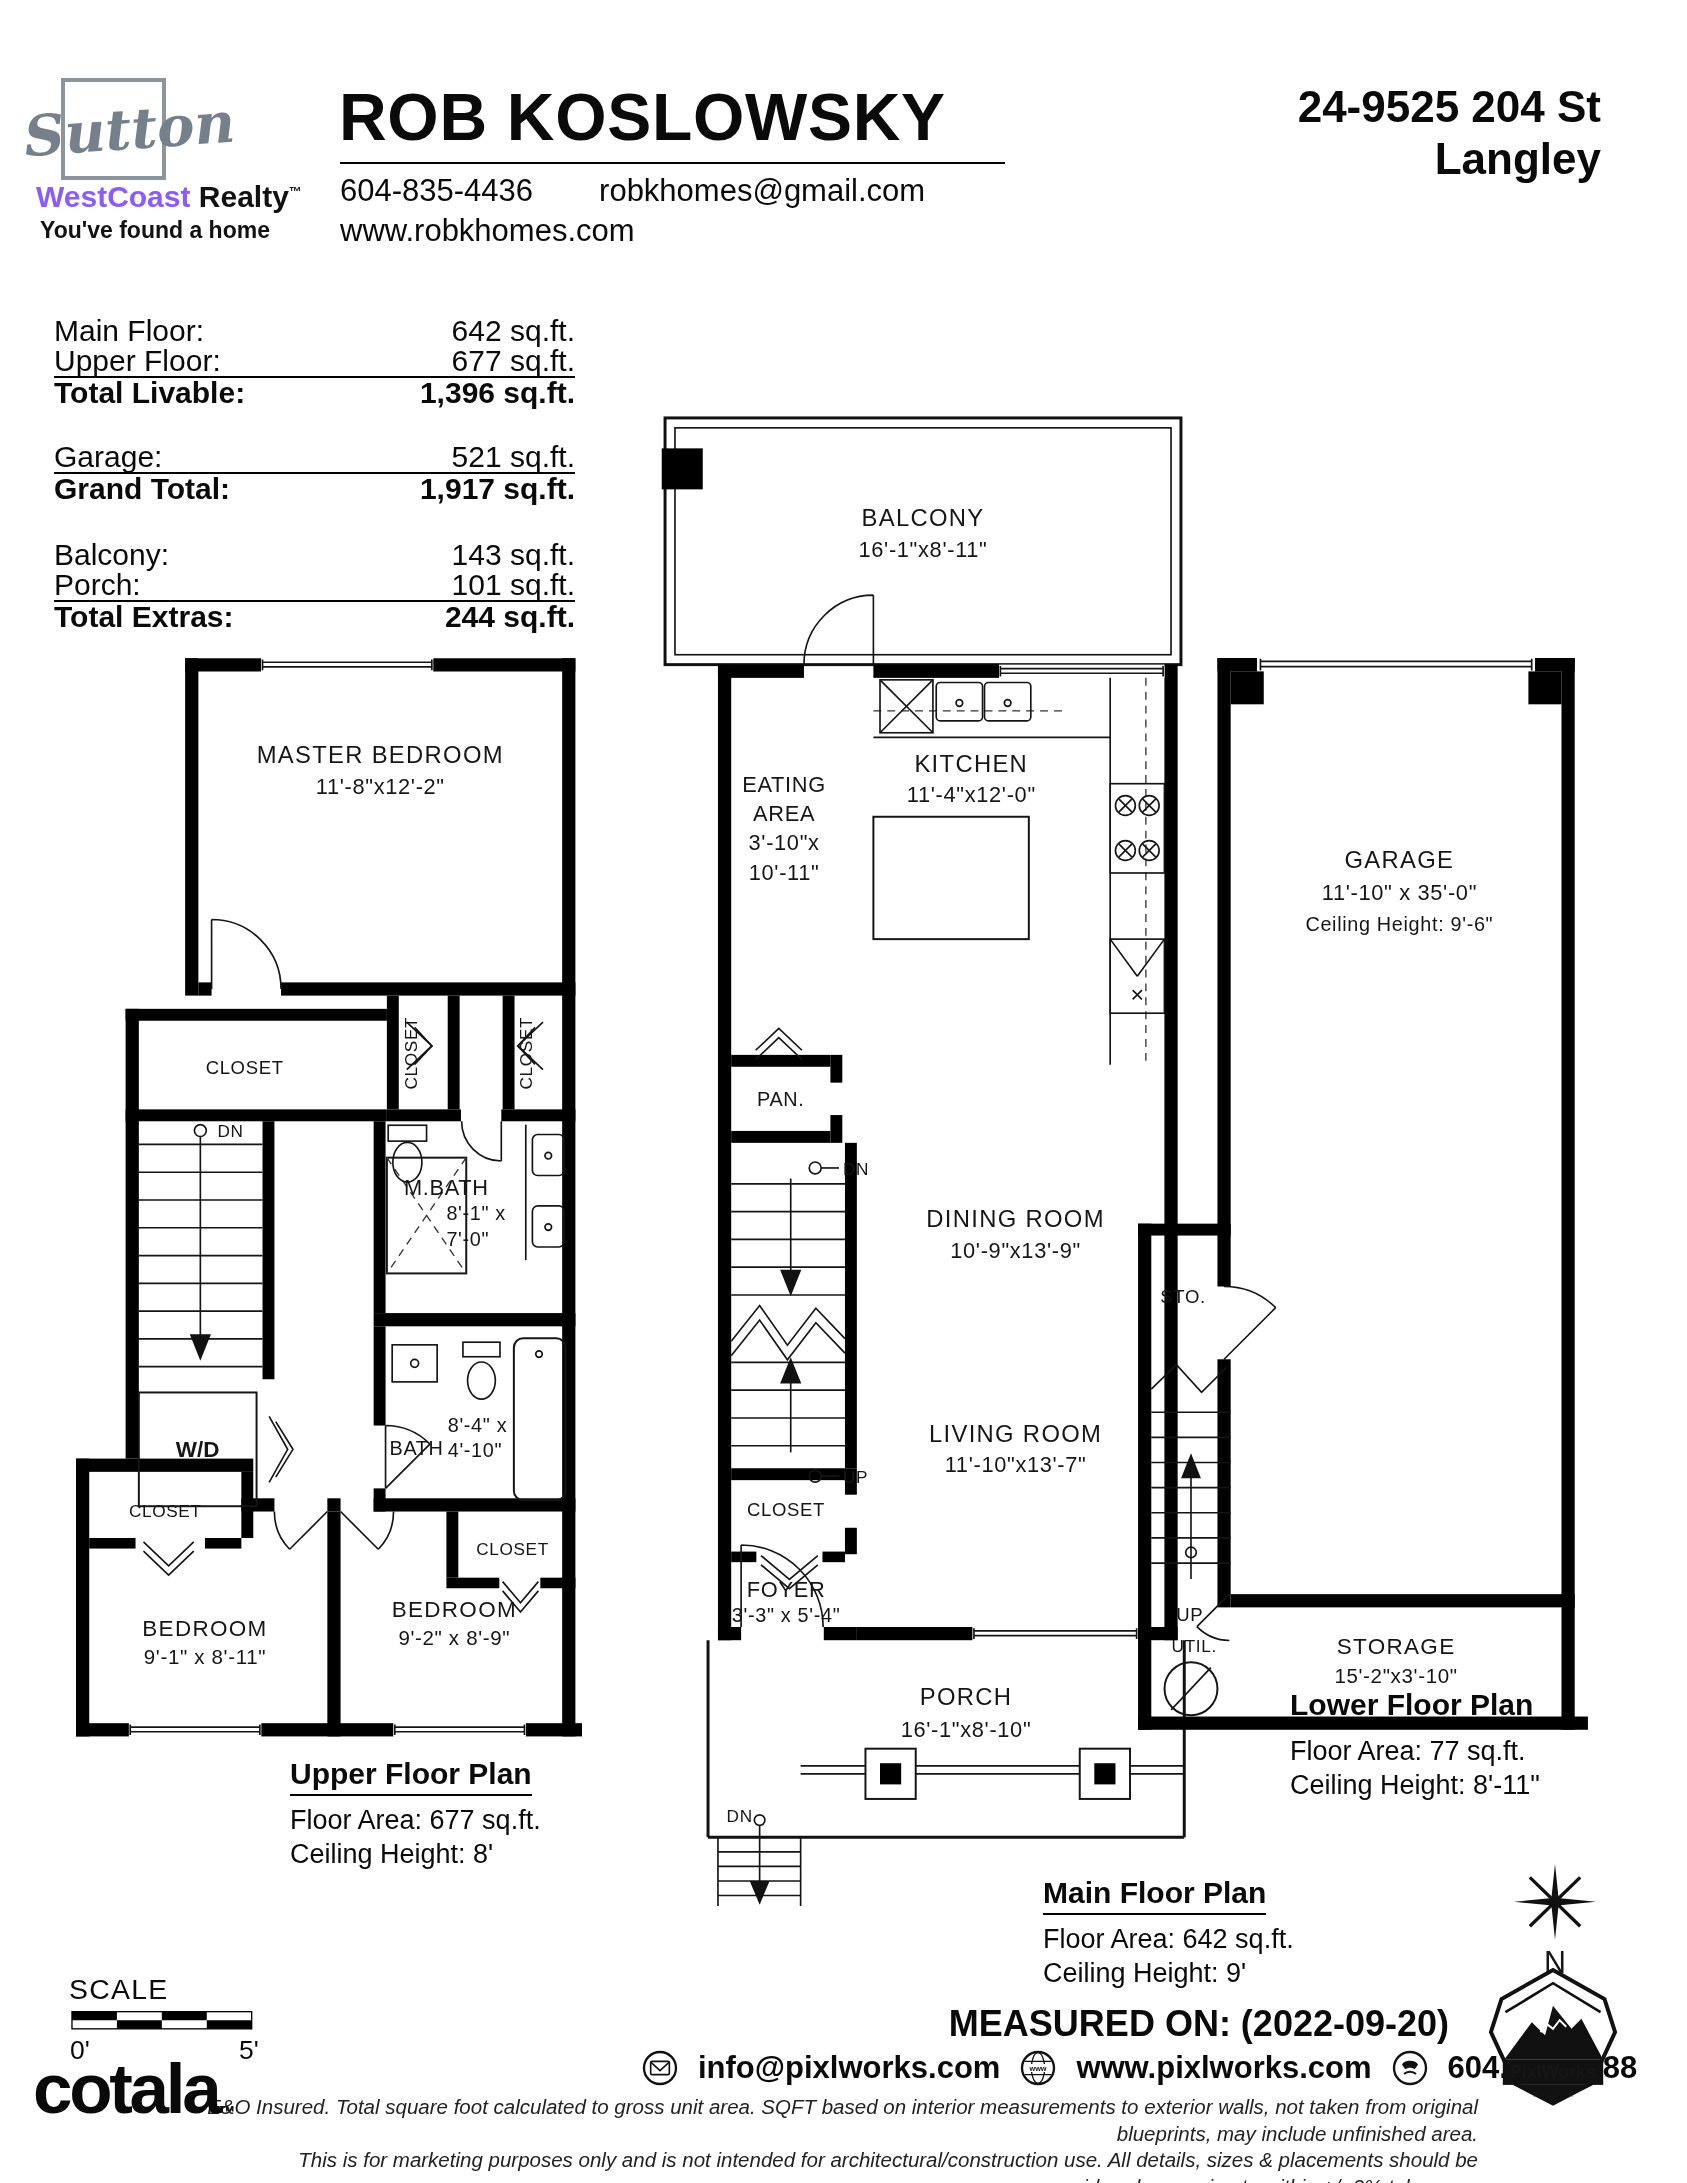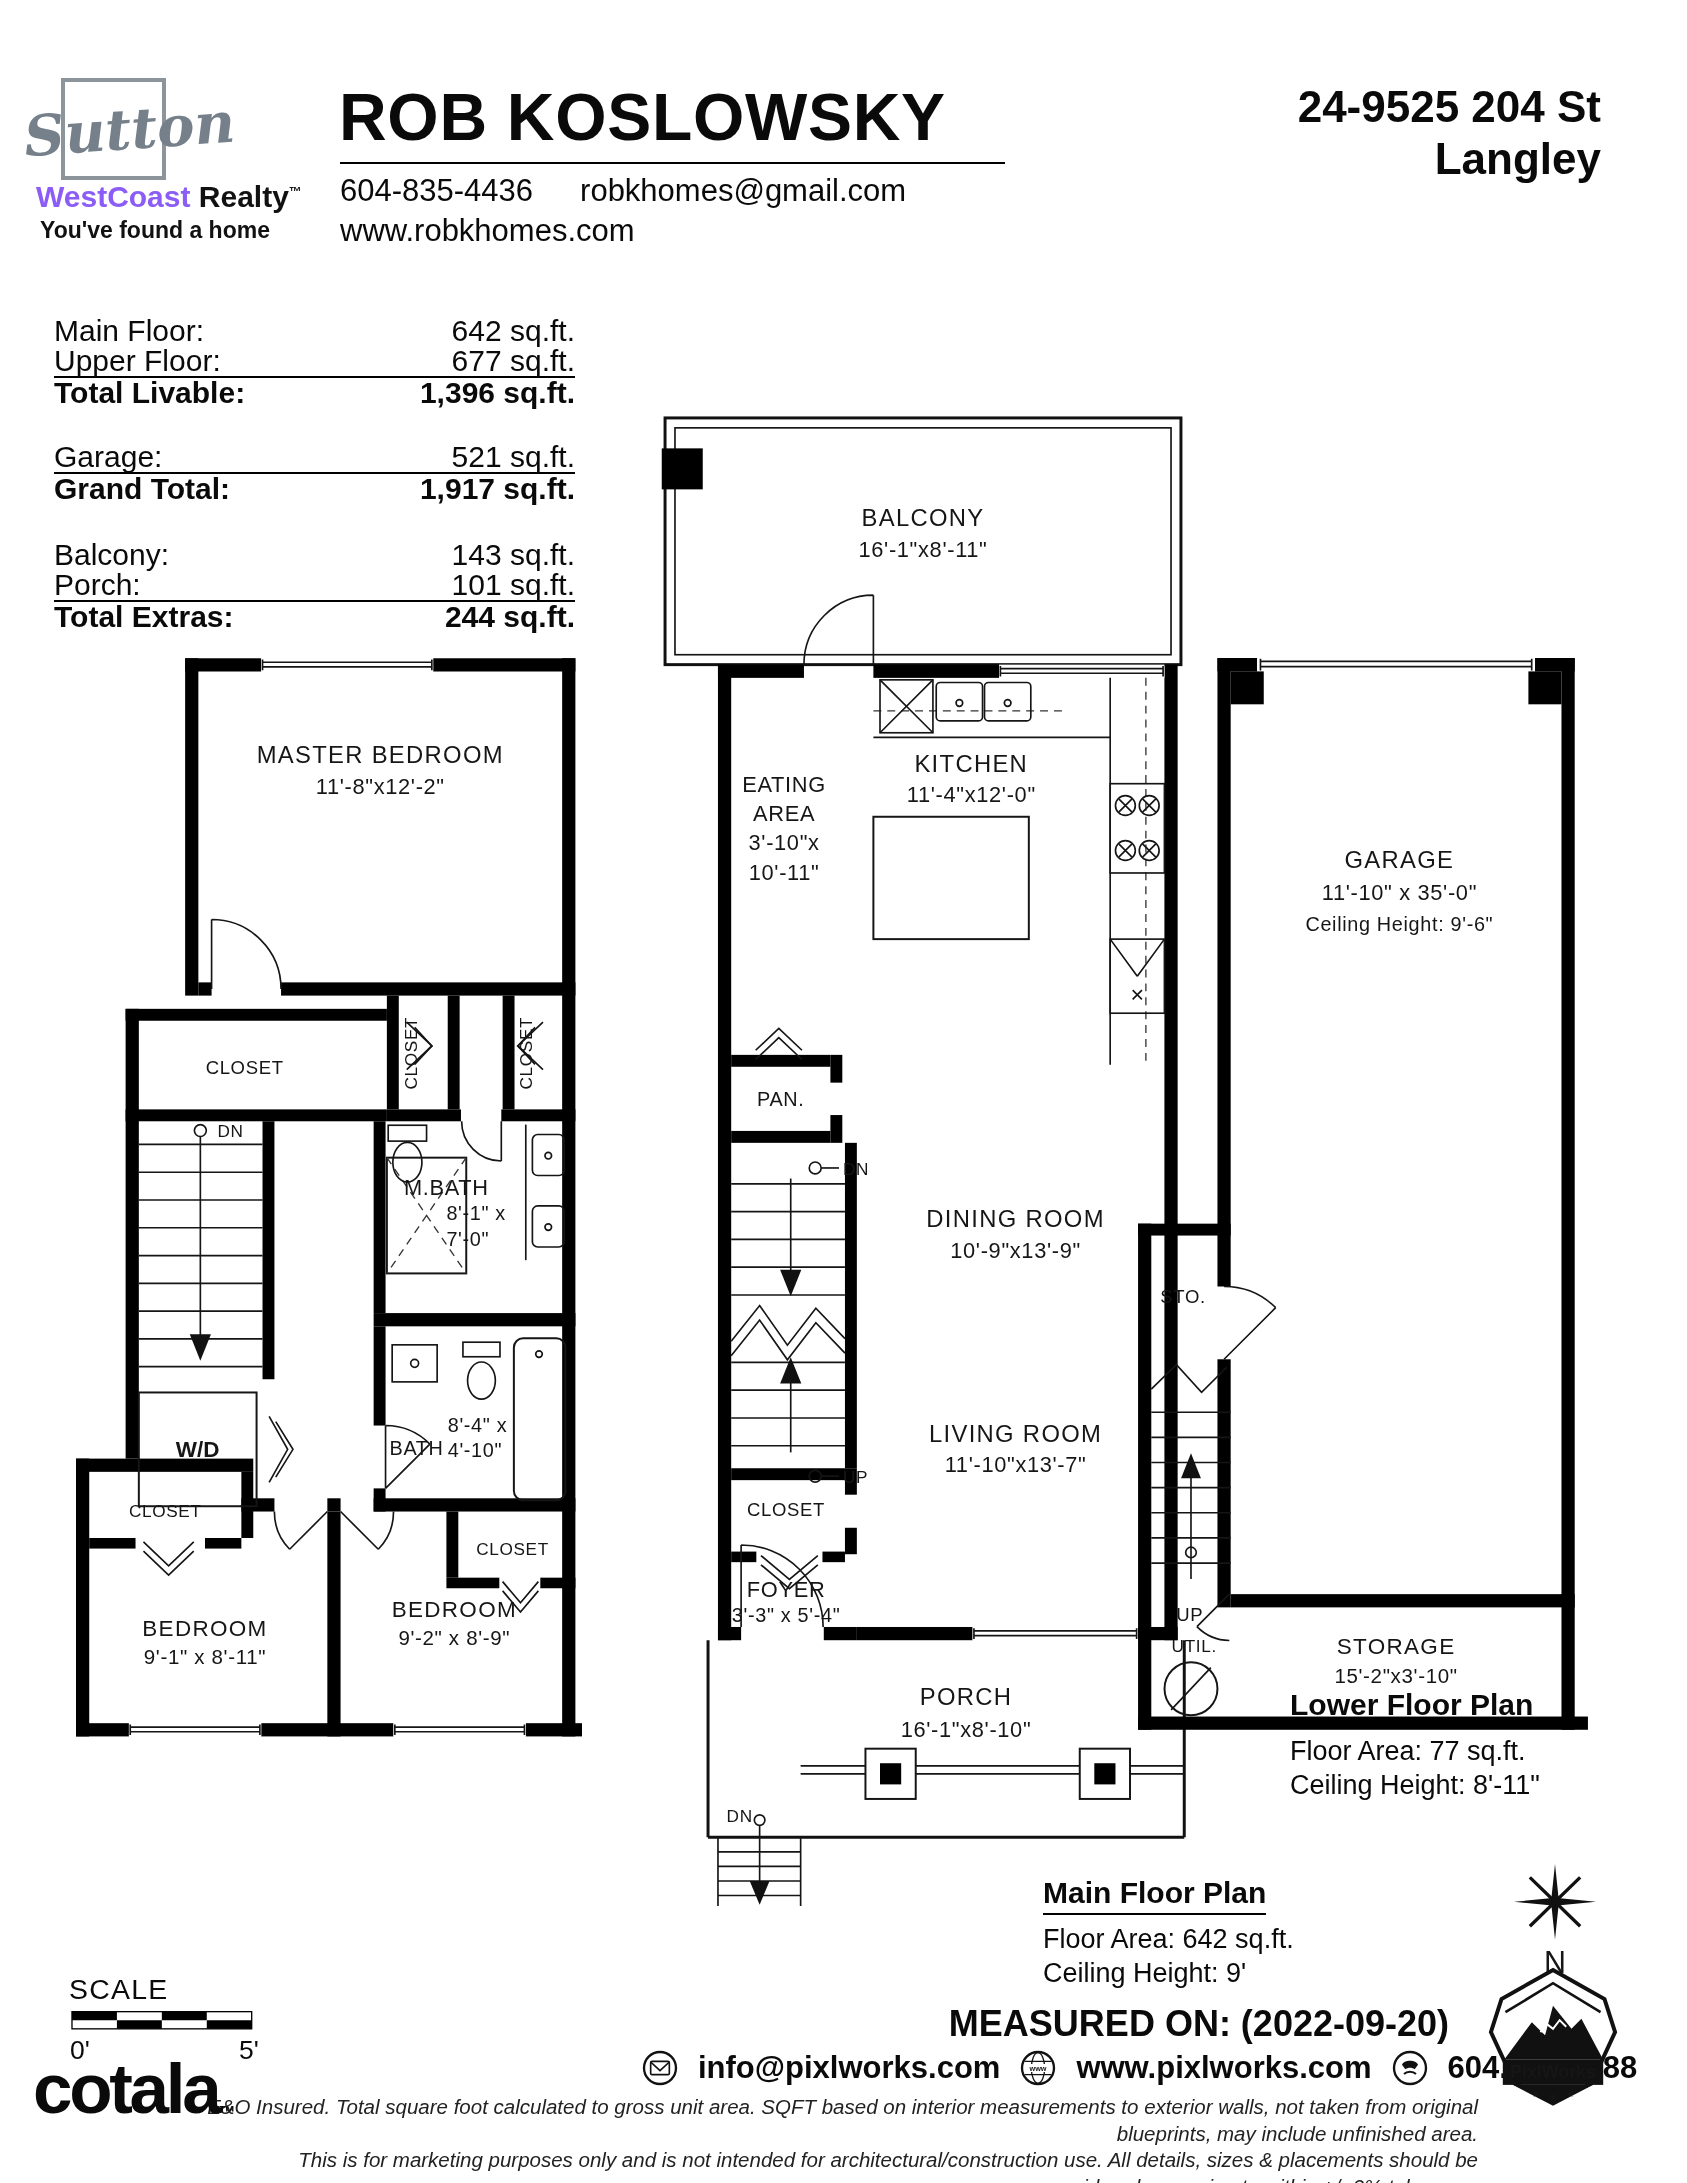--- a/index.html
+++ b/index.html
@@ -10,21 +10,21 @@
   .sutton-box{position:absolute;left:61px;top:78px;width:97px;height:94px;border:4.6px solid #8c959b;}
   .sutton-word{position:absolute;left:-41px;top:14.6px;width:179px;text-align:center;
         font-family:"DejaVu Serif",serif;font-style:italic;font-weight:bold;font-size:56px;
         color:#75808a;transform:rotate(-4deg);}
   .wc-line{position:absolute;left:36px;top:180px;font-size:30px;font-weight:bold;white-space:nowrap;}
   .wc-red{color:#8b5cf6;} .wc-black{color:#111;}
   .wc-tm{font-size:12.6px;vertical-align:super;color:#111;}
   .tagline{position:absolute;left:40px;top:217px;font-size:23px;font-weight:bold;color:#111;}
   .agent-name{position:absolute;left:339px;top:79px;font-size:66px;font-weight:bold;letter-spacing:0.7px;white-space:nowrap;}
   .agent-rule{position:absolute;left:340px;top:162px;width:665px;height:2px;background:#000;}
-  .agent-row{position:absolute;left:340px;top:173px;font-size:31px;display:flex;gap:47px;white-space:nowrap;}
+  .agent-row{position:absolute;left:340px;top:173px;font-size:31px;display:flex;gap:66px;white-space:nowrap;}
   .agent-web{position:absolute;left:340px;top:213px;font-size:31px;}
   .addr{position:absolute;left:1231px;top:81px;width:370px;text-align:right;font-weight:bold;font-size:44px;line-height:52px;white-space:nowrap;}
   
   .area{position:absolute;left:54px;top:316px;width:521px;font-size:30px;}
   .arow{display:flex;justify-content:space-between;height:30px;line-height:30px;}
   .atotal{font-weight:bold;border-top:2px solid #000;}
   .agap1{height:34px;} .agap2{height:36px;}
   
   svg text{font-family:"Liberation Sans",sans-serif;fill:#161616;}
   .wall rect{fill:#000;}
@@ -404,20 +404,25 @@
 
     <text class="t36" x="395" y="318">GARAGE</text>
     <text class="t33" x="395" y="366">11'-10" x 35'-0"</text>
     <text class="t30" x="395" y="412">Ceiling Height: 9'-6"</text>
     <text class="t28" x="68" y="975">STO.</text>
     <text class="t26" x="85" y="1502">UTIL.</text>
     <text class="t34" x="390" y="1505">STORAGE</text>
     <text class="t31" x="390" y="1550">15'-2"x3'-10"</text>
   </svg>
 
+  <div class="plan-label" style="left:290px;top:1757px;">
+    <div class="plan-title">Upper Floor Plan</div>
+    <div class="plan-line">Floor Area: 677 sq.ft.</div>
+    <div class="plan-line">Ceiling Height: 8'</div>
+  </div>
   <div class="plan-label" style="left:1043px;top:1876px;">
     <div class="plan-title">Main Floor Plan</div>
     <div class="plan-line">Floor Area: 642 sq.ft.</div>
     <div class="plan-line">Ceiling Height: 9'</div>
   </div>
   <div class="plan-label" style="left:1290px;top:1688px;">
     <div class="plan-title">Lower Floor Plan</div>
     <div class="plan-line">Floor Area: 77 sq.ft.</div>
     <div class="plan-line">Ceiling Height: 8'-11"</div>
   </div>

